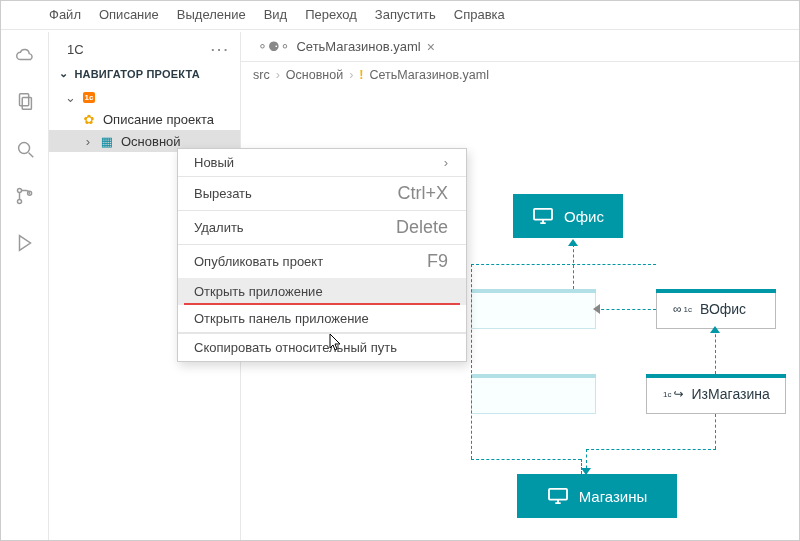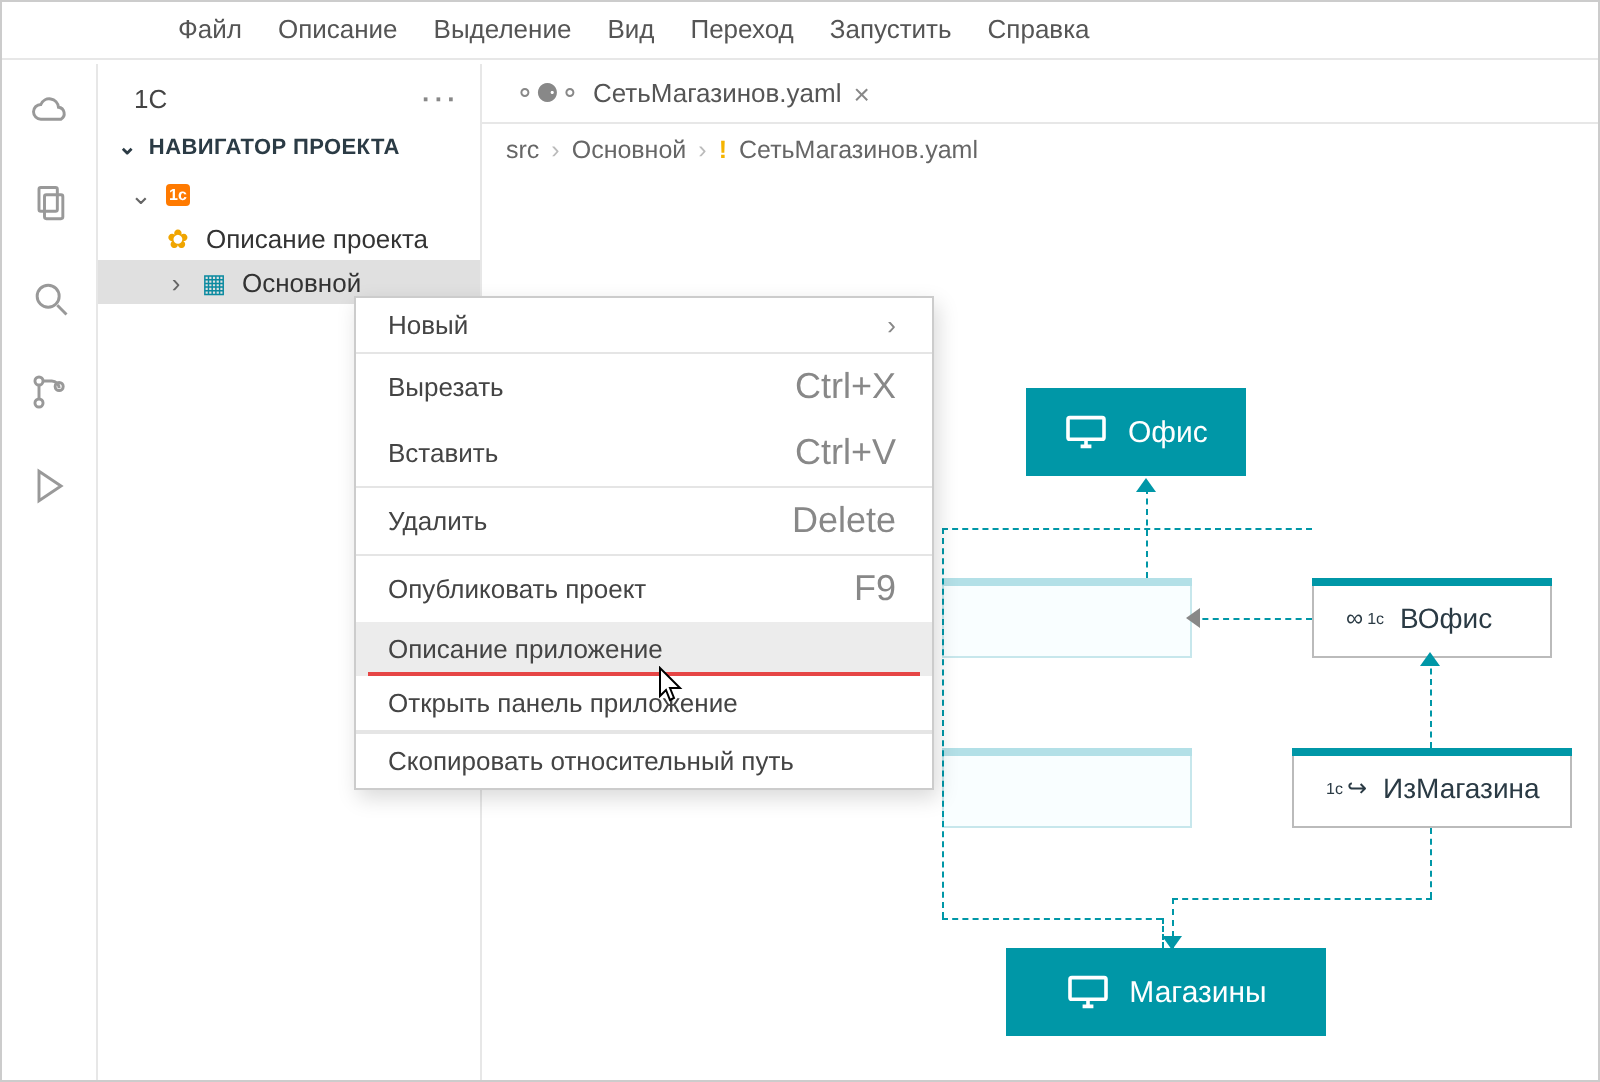--- a/index.html
+++ b/index.html
@@ -1,20 +1,20 @@
 <!DOCTYPE html>
 <html><head>
   <meta charset="utf-8">
   <style>
     * { box-sizing: border-box; margin: 0; padding: 0; font-family: -apple-system, "Segoe UI", Arial, sans-serif; }
     body { width: 800px; height: 541px; background: #fff; color: #333; font-size: 13px; position: relative; overflow: hidden; }
     .frame { border: 1px solid #ccc; width: 800px; height: 541px; position: relative; }
 
     
-    .topmenu { display: flex; gap: 18px; padding: 6px 0 7px 88px; font-size: 13px; color: #555; border-bottom: 1px solid #e7e7e7; }
+    .topmenu { display: flex; gap: 18px; padding: 6px 0 7px 48px; font-size: 13px; color: #555; border-bottom: 1px solid #e7e7e7; }
     .topmenu span { cursor: default; }
 
     
     .rail { position: absolute; top: 31px; left: 0; width: 48px; height: calc(100% - 31px); border-right: 1px solid #e7e7e7; display: flex; flex-direction: column; align-items: center; padding-top: 12px; gap: 22px; color: #999; }
     .rail svg { width: 22px; height: 22px; }
 
     
     .sidebar { position: absolute; top: 31px; left: 48px; width: 192px; height: calc(100% - 31px); border-right: 1px solid #e7e7e7; }
     .sb-head { display: flex; align-items: center; justify-content: space-between; padding: 10px 10px 4px 18px; color: #444; }
     .sb-dots { color: #888; letter-spacing: 2px; font-weight: bold; cursor: pointer; }
@@ -172,21 +172,21 @@
       <span class="small-ico">∞<sub style="font-size:8px">1c</sub></span>
       <span>ВОфис</span>
     </div>
 
     <div class="node-white" style="top:280px; left:405px; width:140px;">
       <div class="top-strip"></div>
       <span class="small-ico"><sub style="font-size:8px">1c</sub>↪</span>
       <span>ИзМагазина</span>
     </div>
 
-    <div class="node-teal" style="top:380px; left:262px; width:160px;">
+    <div class="node-teal" style="top:380px; left:276px; width:160px;">
       <span class="monitor-icon">
         <svg width="22" height="18" viewBox="0 0 24 20" fill="none" stroke="#fff" stroke-width="2">
               <rect x="2" y="2" width="20" height="12" rx="1"></rect>
               <path d="M9 18h6M12 14v4"></path>
             </svg>
       </span>
       <span>Магазины</span>
     </div>
 
     <div class="vline" style="top:150px; left:332px; height:45px;"></div>
@@ -212,36 +212,32 @@
 <div class="ctxmenu">
   <div class="item">
     <span>Новый</span>
     <span class="sub">›</span>
   </div>
   <div class="sep"></div>
   <div class="item">
     <span>Вырезать</span>
     <span class="short">Ctrl+X</span>
   </div>
-  <div class="item">
-    <span>Вставить</span>
-    <span class="short">Ctrl+V</span>
-  </div>
   <div class="sep"></div>
   <div class="item">
     <span>Удалить</span>
     <span class="short">Delete</span>
   </div>
   <div class="sep"></div>
   <div class="item">
     <span>Опубликовать проект</span>
     <span class="short">F9</span>
   </div>
   <div class="item hovered">
-    <span>Описание приложение</span>
+    <span>Открыть приложение</span>
   </div>
   <div class="item">
     <span>Открыть панель приложение</span>
   </div>
   <div class="sep"></div>
   <div class="sep"></div>
   <div class="item">
     <span>Скопировать относительный путь</span>
   </div>
 </div>

